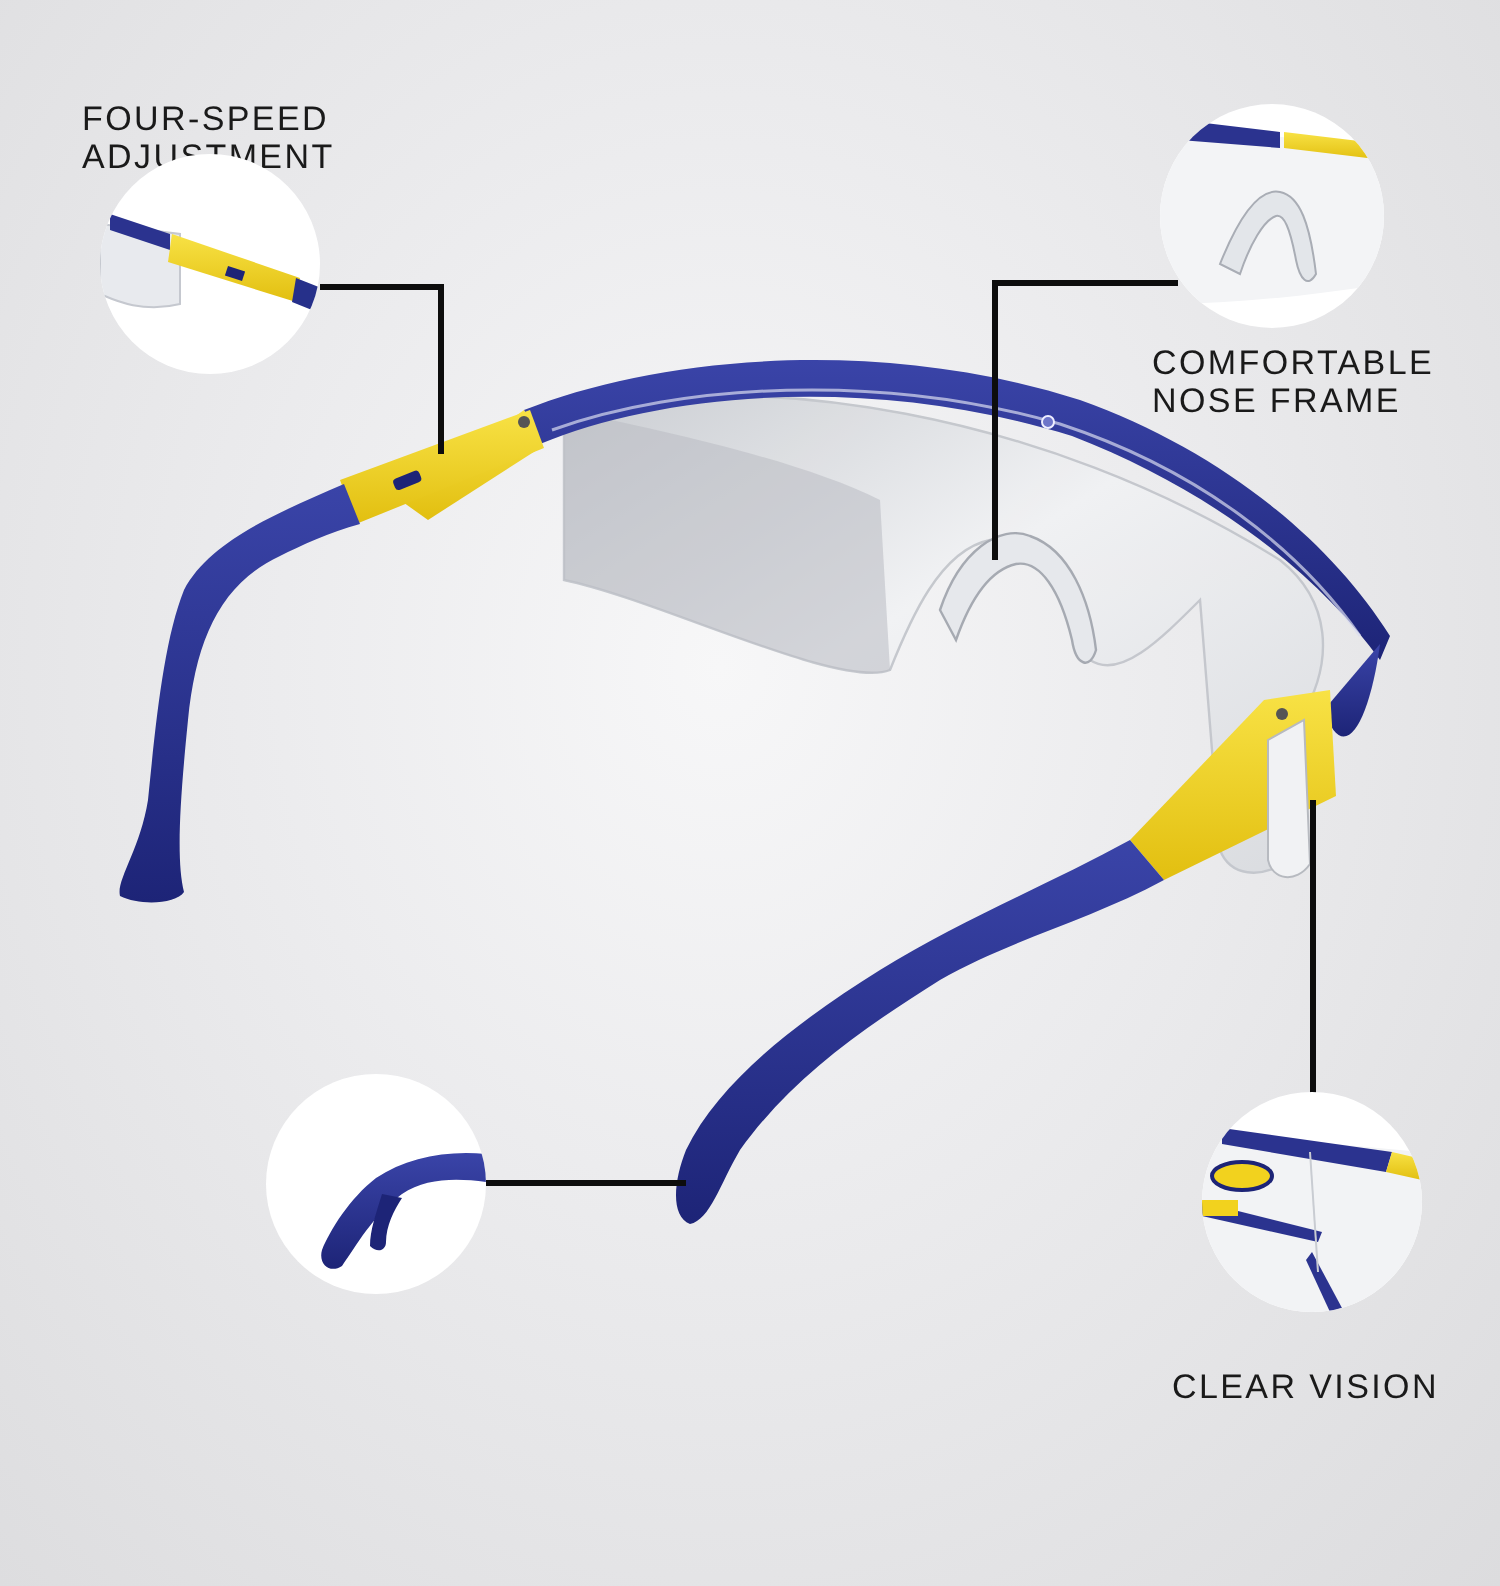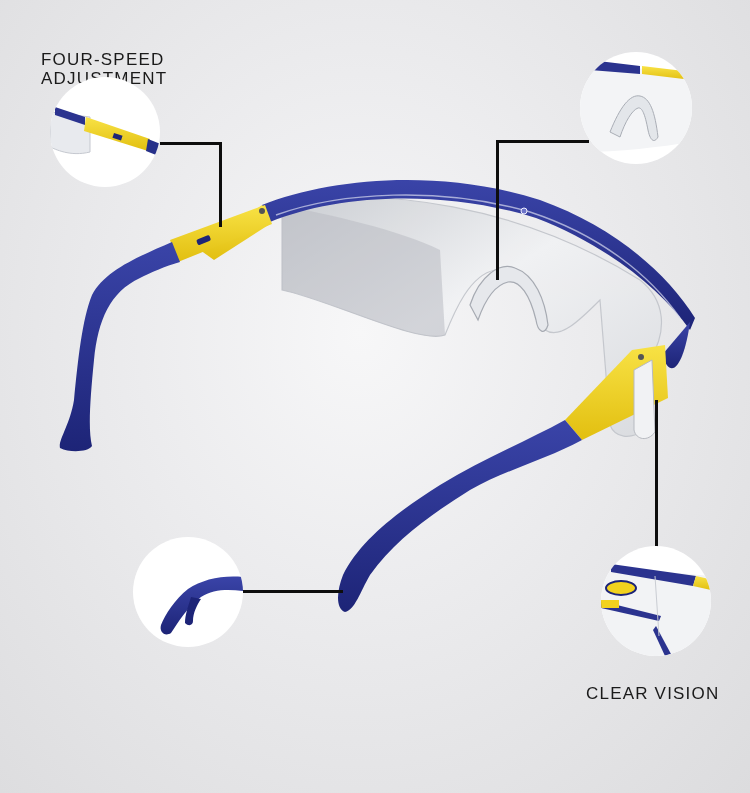--- a/index.html
+++ b/index.html
@@ -92,20 +92,22 @@
   <div class="callout-circle" style="left:580px; top:52px; width:112px; height:112px;">
     <svg width="112" height="112" viewBox="0 0 112 112">
       <path d="M0 10 L112 22 L112 90 C80 95 40 100 0 100 Z" fill="#f3f4f6"></path>
       <path d="M10 8 L60 14 L60 22 L10 18 Z" fill="#2b338f"></path>
       <path d="M62 14 L112 20 L112 28 L62 22 Z" fill="url(#yelGrad)"></path>
       <path d="M30 80 C40 55 50 42 60 44 C70 46 75 60 78 85 C74 92 70 88 68 78 C65 62 62 55 58 56 C52 58 45 70 40 85 Z" fill="#e3e6ea" stroke="#a9adb5" stroke-width="1"></path>
     </svg>
   </div>
   <div class="line" style="left:496px; top:140px; width:93px; height:3px;"></div>
   <div class="line" style="left:496px; top:140px; width:3px; height:140px;"></div>
+  <div class="label" style="left:576px; top:172px;">COMFORTABLE
+NOSE FRAME</div>
 
   <div class="callout-circle" style="left:133px; top:537px; width:110px; height:110px;">
     <svg width="110" height="110" viewBox="0 0 110 110">
       <path d="M110 40 C90 38 70 42 55 52 C42 62 32 78 28 88 C26 95 32 100 38 96 C45 86 54 70 68 60 C80 52 95 52 110 54 Z" fill="url(#blueGrad)"></path>
       <path d="M58 60 C55 70 52 78 52 86 C56 90 60 88 60 84 C60 76 64 68 68 62 Z" fill="#1d2477"></path>
     </svg>
   </div>
   <div class="line" style="left:243px; top:590px; width:100px; height:3px;"></div>
 
   <div class="line" style="left:655px; top:400px; width:3px; height:148px;"></div>

